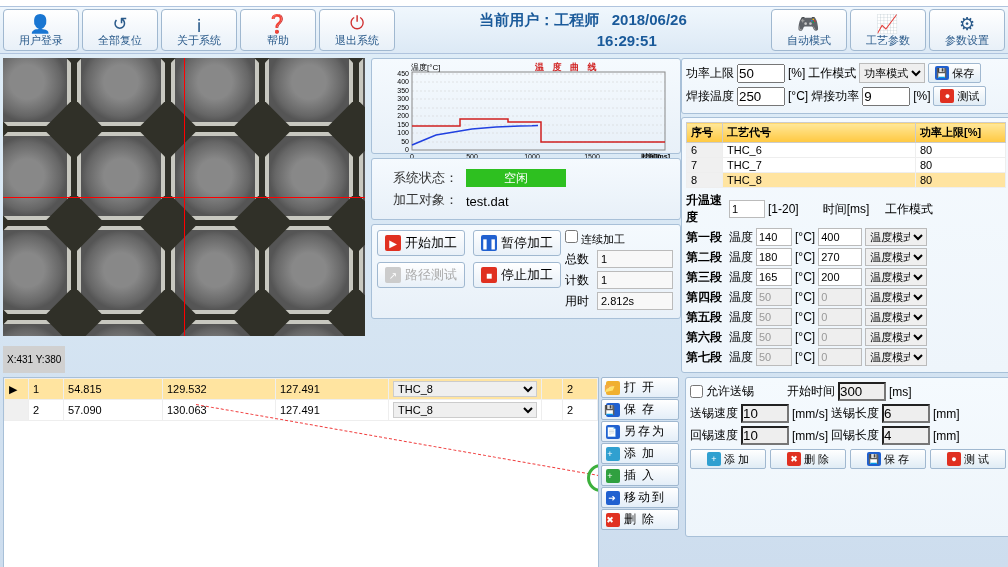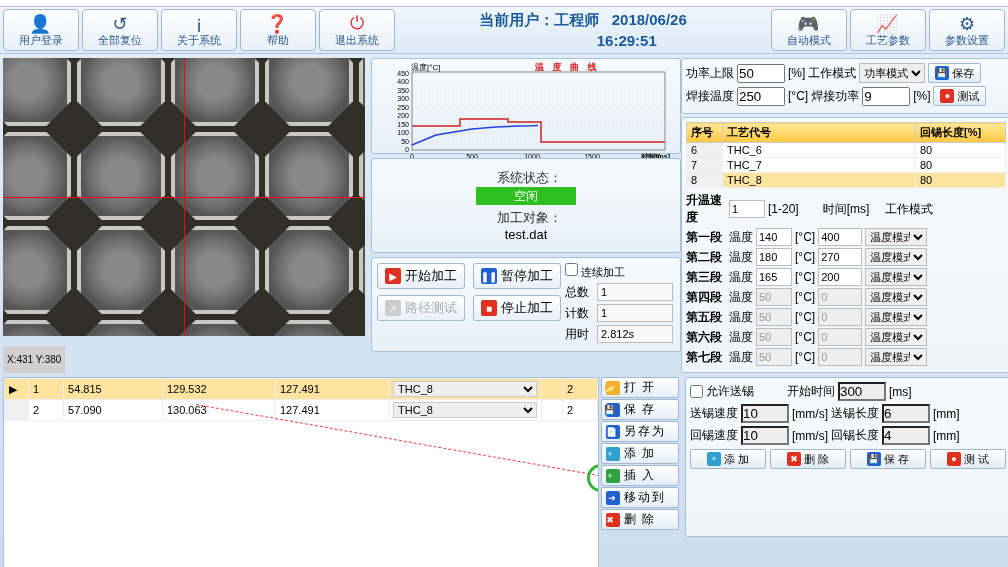--- a/index.html
+++ b/index.html
@@ -19,21 +19,21 @@
 .cam-img { width: 362px; height: 278px; background: #303028; position: relative; overflow: hidden; }
 .cross-h { position:absolute; left:0; right:0; top:50%; height:1px; background:#f00; }
 .cross-v { position:absolute; top:0; bottom:0; left:50%; width:1px; background:#f00; }
 .cam-label { position: absolute; bottom: 0; left: 0; background: #d0d0d0; font-size: 10px; padding: 8px 4px; z-index: 2; }
 .oct { position:absolute; width:88px; height:88px; background:radial-gradient(circle, #888 30%, #666 60%, #555 70%); border: 4px solid #c8c8c0; clip-path: polygon(28% 0,72% 0,100% 28%,100% 72%,72% 100%,28% 100%,0 72%,0 28%); }
 
 .mid-col { display: flex; flex-direction: column; gap: 4px; }
 .chart-box { height: 96px; }
 .chart-svg { width: 302px; height: 100px; }
 .status-box { padding: 6px; }
-.srow { display: flex; align-items: center; margin: 4px 0; font-size: 13px; flex-direction: column; }
+.srow { display: flex; align-items: flex-end; margin: 4px 0; font-size: 13px; }
 .srow label { width: 80px; text-align: right; margin-right: 8px; color: #333; }
 .idle-badge { width: 100px; height: 18px; background: #2ec020; text-align: center; color: #fff; font-size: 12px; line-height: 18px; }
 .ctrl-box { padding: 5px; }
 .ctrl-row { display: flex; gap: 8px; align-items: center; margin-bottom: 6px; }
 .cbtn { flex: 1; height: 26px; border: 1px solid #a0b8d0; border-radius: 3px; background: linear-gradient(to bottom, #fff, #e8f0f8); display: flex; align-items: center; justify-content: center; gap: 4px; cursor: pointer; font-size: 13px; }
 .cbtn .square { width: 16px; height: 16px; display: inline-flex; align-items: center; justify-content: center; color: #fff; border-radius: 2px; font-size: 10px; }
 .stat-row { display: flex; align-items: center; margin: 3px 0; }
 .stat-row label { width: 32px; font-size: 12px; }
 .stat-row input { width: 76px; height: 18px; border: 1px solid #bbb; padding: 0 3px; font-size: 11px; background: #f8f8f8; }
 
@@ -273,21 +273,21 @@
           </div>
       </div>
     </div>
 
     <div class="group" style="flex:1;display:flex;flex-direction:column">
       <table class="auto-table" id="auto-table">
           <tbody>
             <tr>
               <th style="width:36px">序号</th>
               <th>工艺代号</th>
-              <th style="width:90px">回锡长度[%]</th>
+              <th style="width:90px">功率上限[%]</th>
             </tr>
             <tr>
               <td>6</td>
               <td>THC_6</td>
               <td>80</td>
             </tr>
             <tr>
               <td>7</td>
               <td>THC_7</td>
               <td>80</td>

